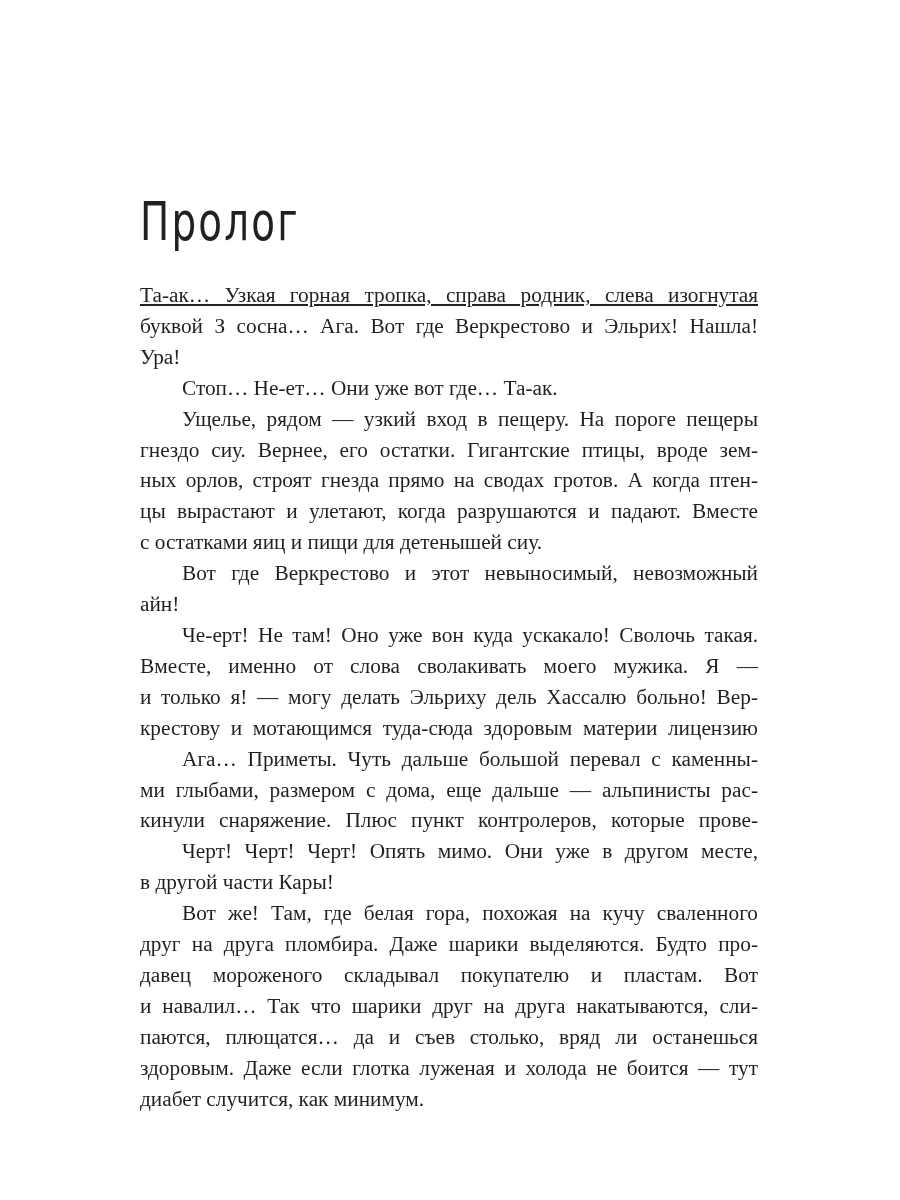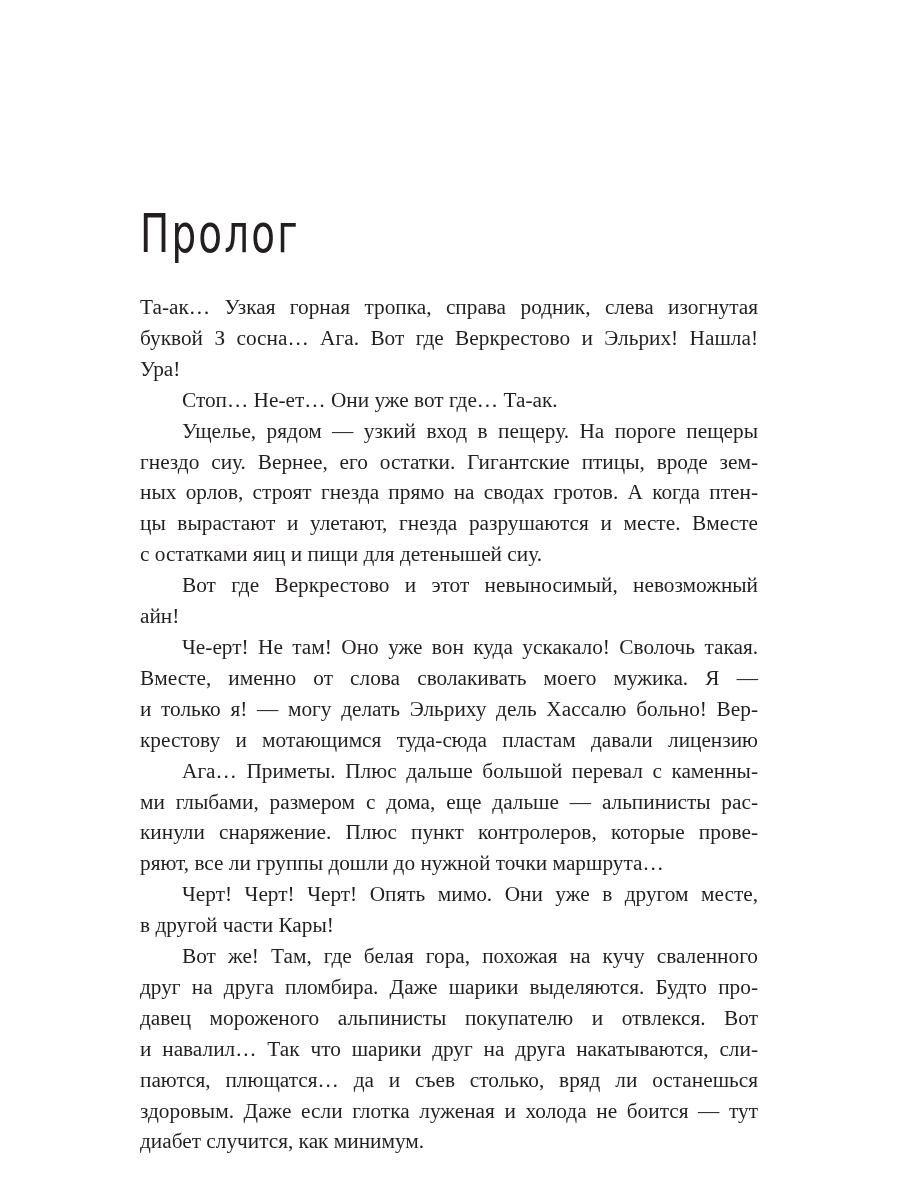--- a/index.html
+++ b/index.html
@@ -1,17 +1,17 @@
 <!DOCTYPE html>
 <html><head>
 <meta charset="utf-8">
 <style>
   html, body { margin: 0; padding: 0; background: #ffffff; }
   body { width: 900px; height: 1200px; position: relative; overflow: hidden; }
-  .page { position: absolute; left: 140px; top: 204px; width: 618px; }
+  .page { position: absolute; left: 140px; top: 192px; width: 618px; }
   .title {
     font-family: "DejaVu Sans", sans-serif;
     font-size: 54px;
     color: #231f20;
     letter-spacing: 3px;
     margin: 0;
     height: 60px;
     line-height: 60px;
     transform: scaleX(0.72);
     transform-origin: left center;
@@ -25,67 +25,66 @@
     color: #231f20;
     text-align: justify;
     margin: 0;
     text-indent: 42px;
     hyphens: manual;
   }
   .para.first { text-indent: 0; }
   .line { display: block; text-align: justify; text-align-last: justify; white-space: nowrap; }
   .line.last { text-align-last: left; }
   .para .line:first-child { padding-left: 42px; }
-  .para.first .line:first-child { padding-left: 0; }
+  .para.first .line:first-child { padding-left: 0; text-decoration: underline; }
   .para { text-indent: 0; }
 </style>
 </head>
 <body>
 
 <div class="page">
   <h1 class="title">Пролог</h1>
   <div class="body-text" id="body-text">
       <p class="para first">
         <span class="line">Та-ак… Узкая горная тропка, справа родник, слева изогнутая</span>
         <span class="line">буквой З сосна… Ага. Вот где Веркрестово и Эльрих! Нашла!</span>
         <span class="line last">Ура!</span>
       </p>
       <p class="para">
         <span class="line last">Стоп… Не-ет… Они уже вот где… Та-ак.</span>
       </p>
       <p class="para">
         <span class="line">Ущелье, рядом — узкий вход в пещеру. На пороге пещеры</span>
         <span class="line">гнездо сиу. Вернее, его остатки. Гигантские птицы, вроде зем-</span>
         <span class="line">ных орлов, строят гнезда прямо на сводах гротов. А когда птен-</span>
-        <span class="line">цы вырастают и улетают, гнезда разрушаются и месте. Вместе</span>
+        <span class="line">цы вырастают и улетают, когда разрушаются и падают. Вместе</span>
         <span class="line last">с остатками яиц и пищи для детенышей сиу.</span>
       </p>
       <p class="para">
         <span class="line">Вот где Веркрестово и этот невыносимый, невозможный</span>
         <span class="line last">айн!</span>
       </p>
       <p class="para">
         <span class="line">Че-ерт! Не там! Оно уже вон куда ускакало! Сволочь такая.</span>
         <span class="line">Вместе, именно от слова сволакивать моего мужика. Я —</span>
         <span class="line">и только я! — могу делать Эльриху дель Хассалю больно! Вер-</span>
-        <span class="line">крестову и мотающимся туда-сюда пластам давали лицензию</span>
+        <span class="line">крестову и мотающимся туда-сюда здоровым материи лицензию</span>
       </p>
       <p class="para">
-        <span class="line">Ага… Приметы. Плюс дальше большой перевал с каменны-</span>
+        <span class="line">Ага… Приметы. Чуть дальше большой перевал с каменны-</span>
         <span class="line">ми глыбами, размером с дома, еще дальше — альпинисты рас-</span>
         <span class="line">кинули снаряжение. Плюс пункт контролеров, которые прове-</span>
-        <span class="line last">ряют, все ли группы дошли до нужной точки маршрута…</span>
       </p>
       <p class="para">
         <span class="line">Черт! Черт! Черт! Опять мимо. Они уже в другом месте,</span>
         <span class="line last">в другой части Кары!</span>
       </p>
       <p class="para">
         <span class="line">Вот же! Там, где белая гора, похожая на кучу сваленного</span>
         <span class="line">друг на друга пломбира. Даже шарики выделяются. Будто про-</span>
-        <span class="line">давец мороженого альпинисты покупателю и отвлекся. Вот</span>
+        <span class="line">давец мороженого складывал покупателю и пластам. Вот</span>
         <span class="line">и навалил… Так что шарики друг на друга накатываются, сли-</span>
         <span class="line">паются, плющатся… да и съев столько, вряд ли останешься</span>
         <span class="line">здоровым. Даже если глотка луженая и холода не боится — тут</span>
         <span class="line last">диабет случится, как минимум.</span>
       </p>
     </div>
 </div>
 
 </body></html>

